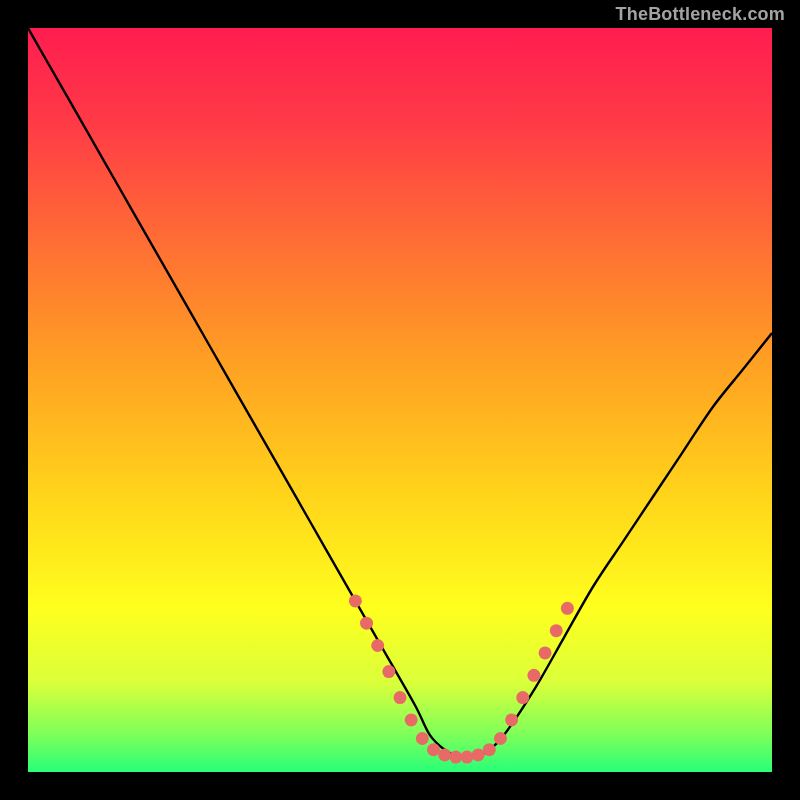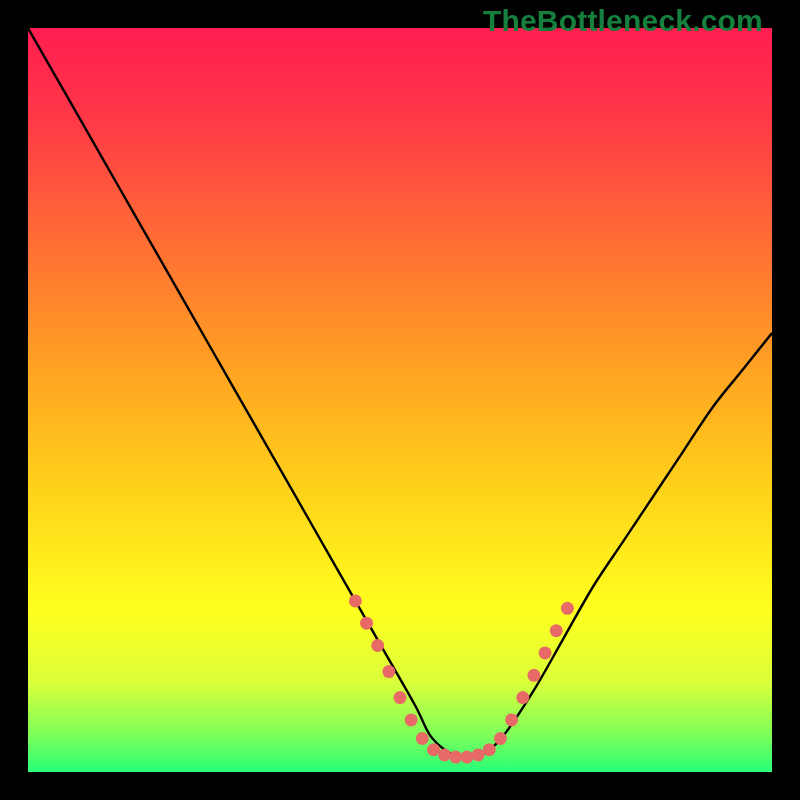--- a/index.html
+++ b/index.html
@@ -14,25 +14,25 @@
     position: absolute;
     left: 28px;
     top: 28px;
     width: 744px;
     height: 744px;
     background: #000;
   }
   .watermark {
     position: absolute;
     top: 4px;
-    right: 37px;
+    right: 15px;
     font-family: Arial, Helvetica, sans-serif;
-    font-size: 30px;
+    font-size: 18px;
     font-weight: bold;
-    color: #15803d;
+    color: #a3a3a3;
     letter-spacing: 0.2px;
     z-index: 10;
   }
   svg {
     display: block;
   }
 </style>
 </head>
 <body>
 

